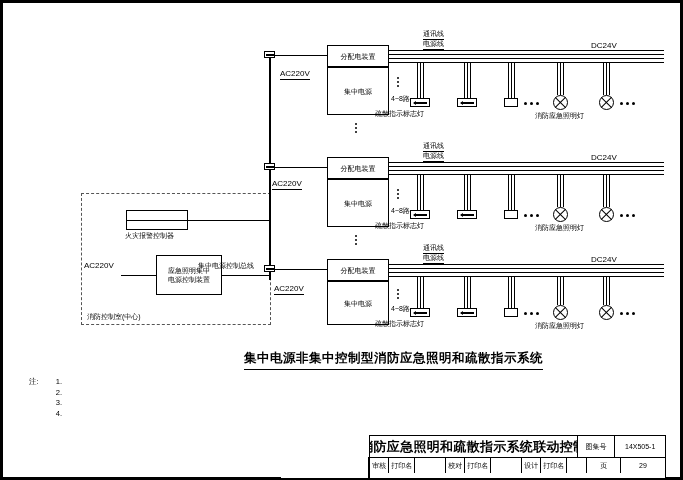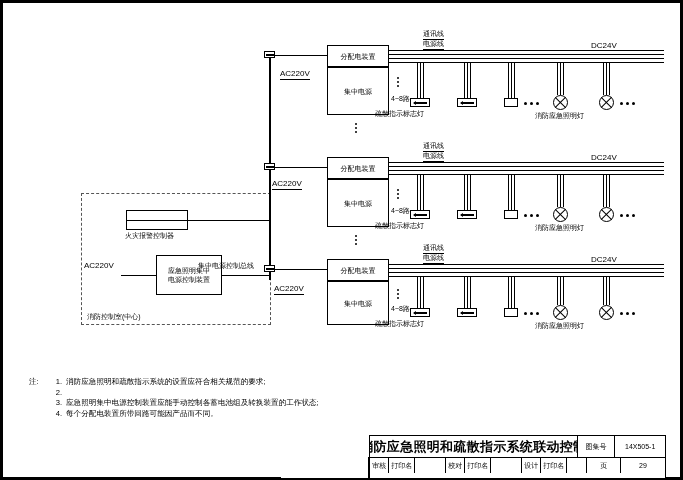--- a/index.html
+++ b/index.html
@@ -331,40 +331,38 @@
       <i></i>
       <i></i>
   </div>
 
   <div class="lbl lbl-u" style="left:420px;top:241px;">通讯线</div>
   <div class="lbl lbl-u" style="left:420px;top:251px;">电源线</div>
   <div class="lbl-en" style="left:588px;top:252px;">DC24V</div>
   <div class="lbl" style="left:372px;top:317px;">疏散指示标志灯</div>
   <div class="lbl" style="left:532px;top:319px;">消防应急照明灯</div>
 
+  <div id="maintitle" style="left:241px;top:347px;">集中电源非集中控制型消防应急照明和疏散指示系统</div>
 
   <div id="notes" style="left:26px;top:374px;">
     <div class="row">
       <span class="head">注:</span>
       <span class="num">1.</span>
-      <span>消防应急照明和疏散指示系统的设置应符合相关规范的要求;</span>
     </div>
     <div class="row">
       <span class="head"></span>
       <span class="num">2.</span>
     </div>
     <div class="row">
       <span class="head"></span>
       <span class="num">3.</span>
-      <span>应急照明集中电源控制装置应能手动控制各蓄电池组及转换装置的工作状态;</span>
     </div>
     <div class="row">
       <span class="head"></span>
       <span class="num">4.</span>
-      <span>每个分配电装置所带回路可能因产品而不同。</span>
     </div>
   </div>
 
   <div id="figno" style="left:283px;top:458px;">4.9.1图示2</div>
   <div class="box-b" style="left:278px;top:454px;width:88px;height:22px;border-top:none;border-left:none;"></div>
 
   <div id="tblock" style="left:366px;top:432px;width:297px;height:44px;">
     <div class="trow r1">
       <div class="cell" id="tbtitle-cell" style="width:209px;">
         <span id="tbtitle">消防应急照明和疏散指示系统联动控制</span>

